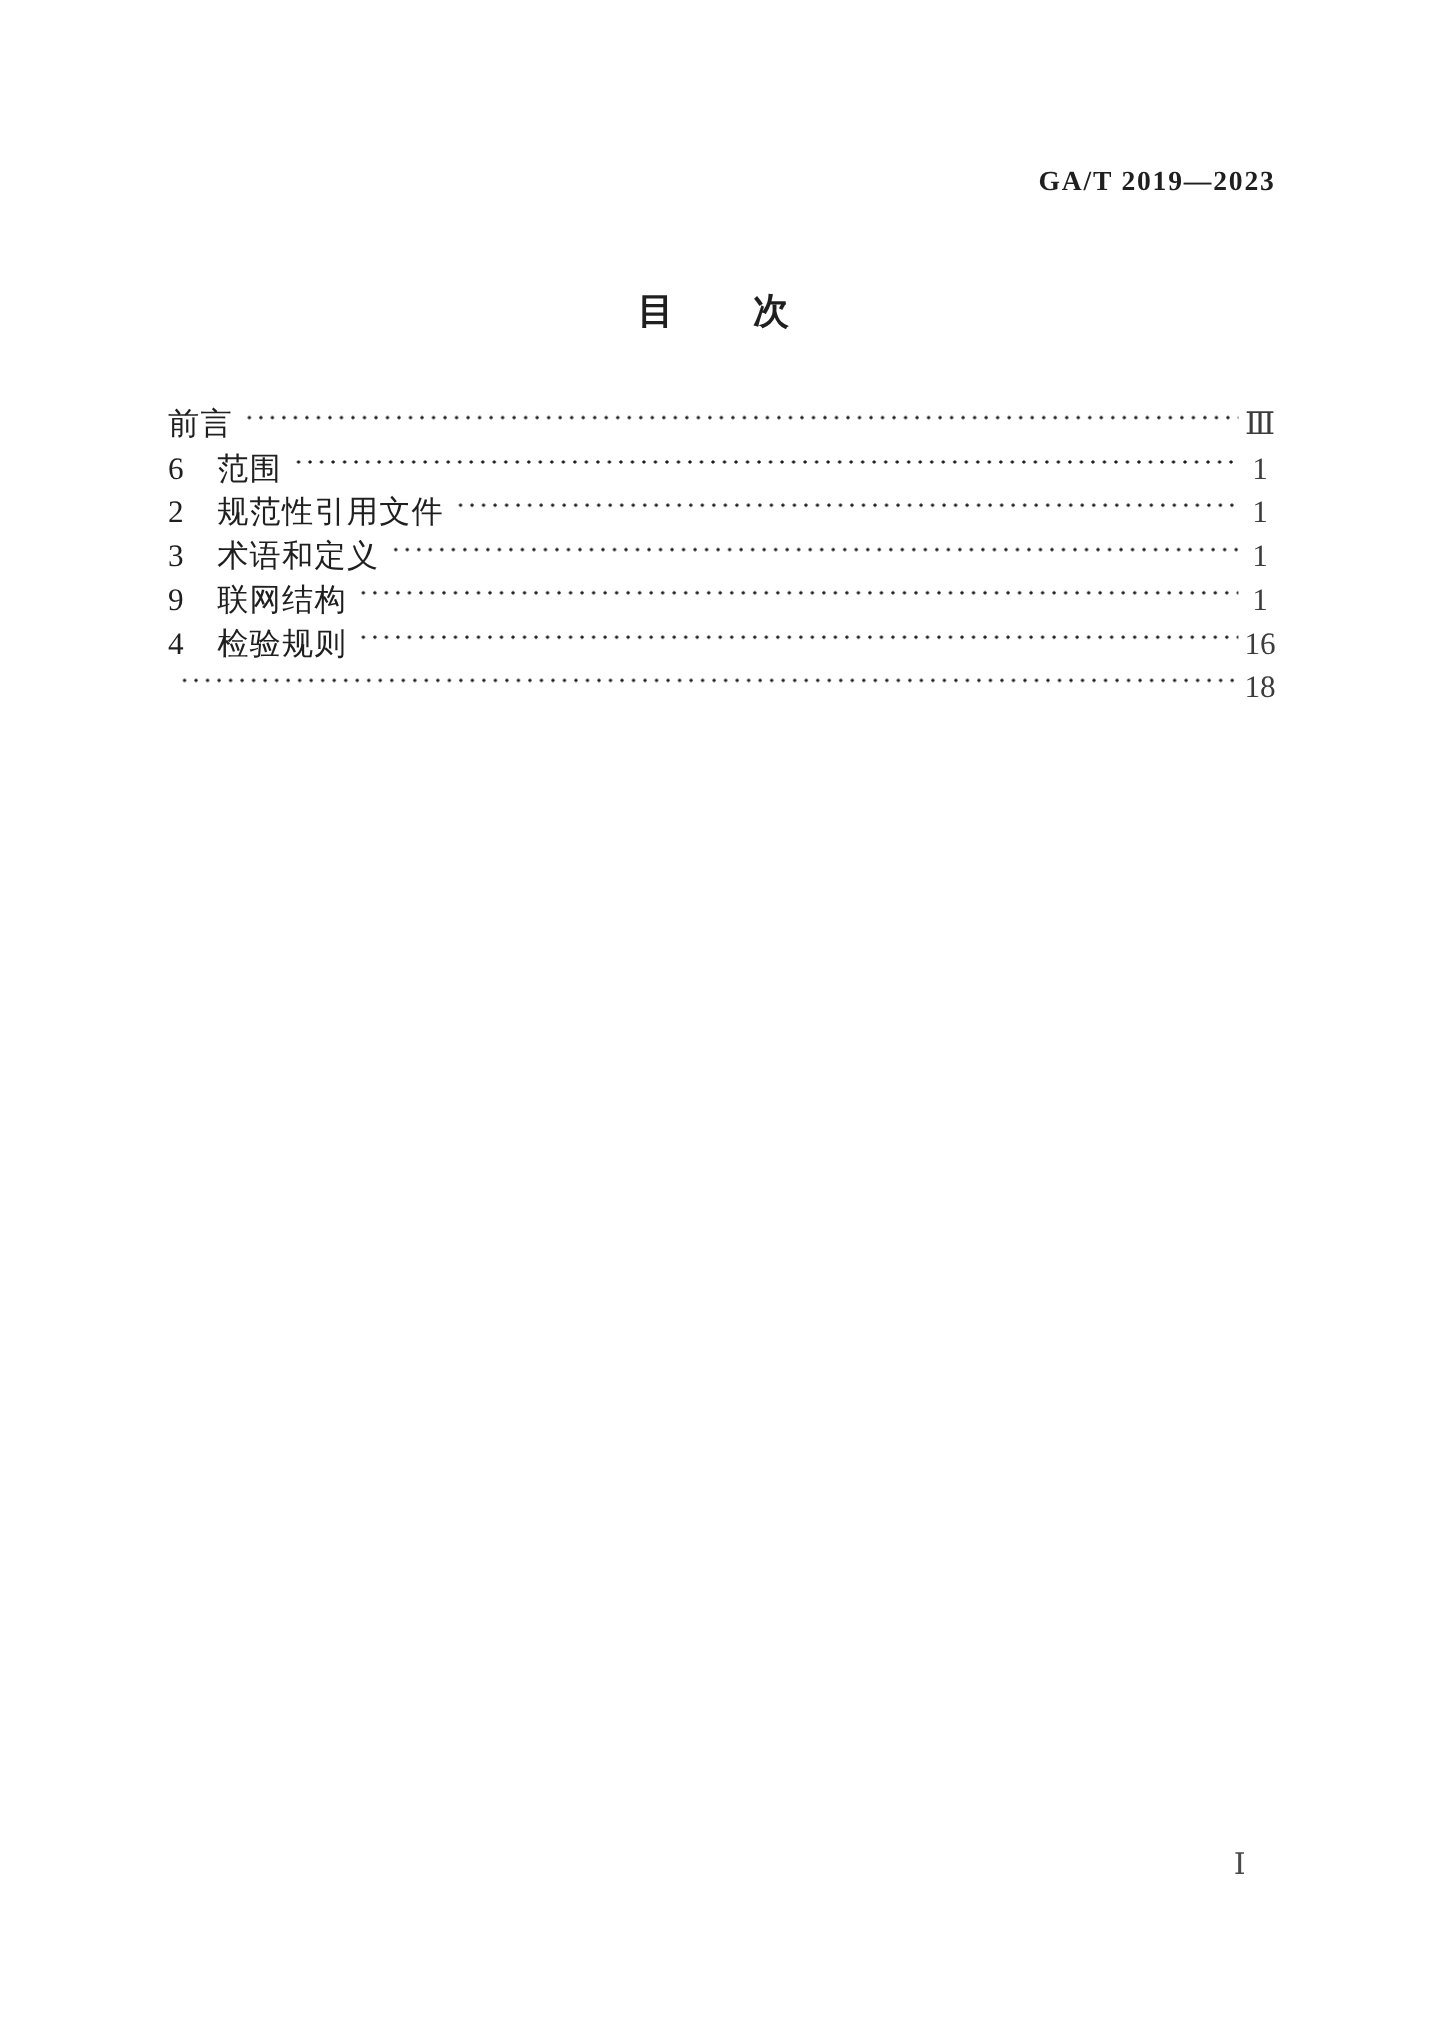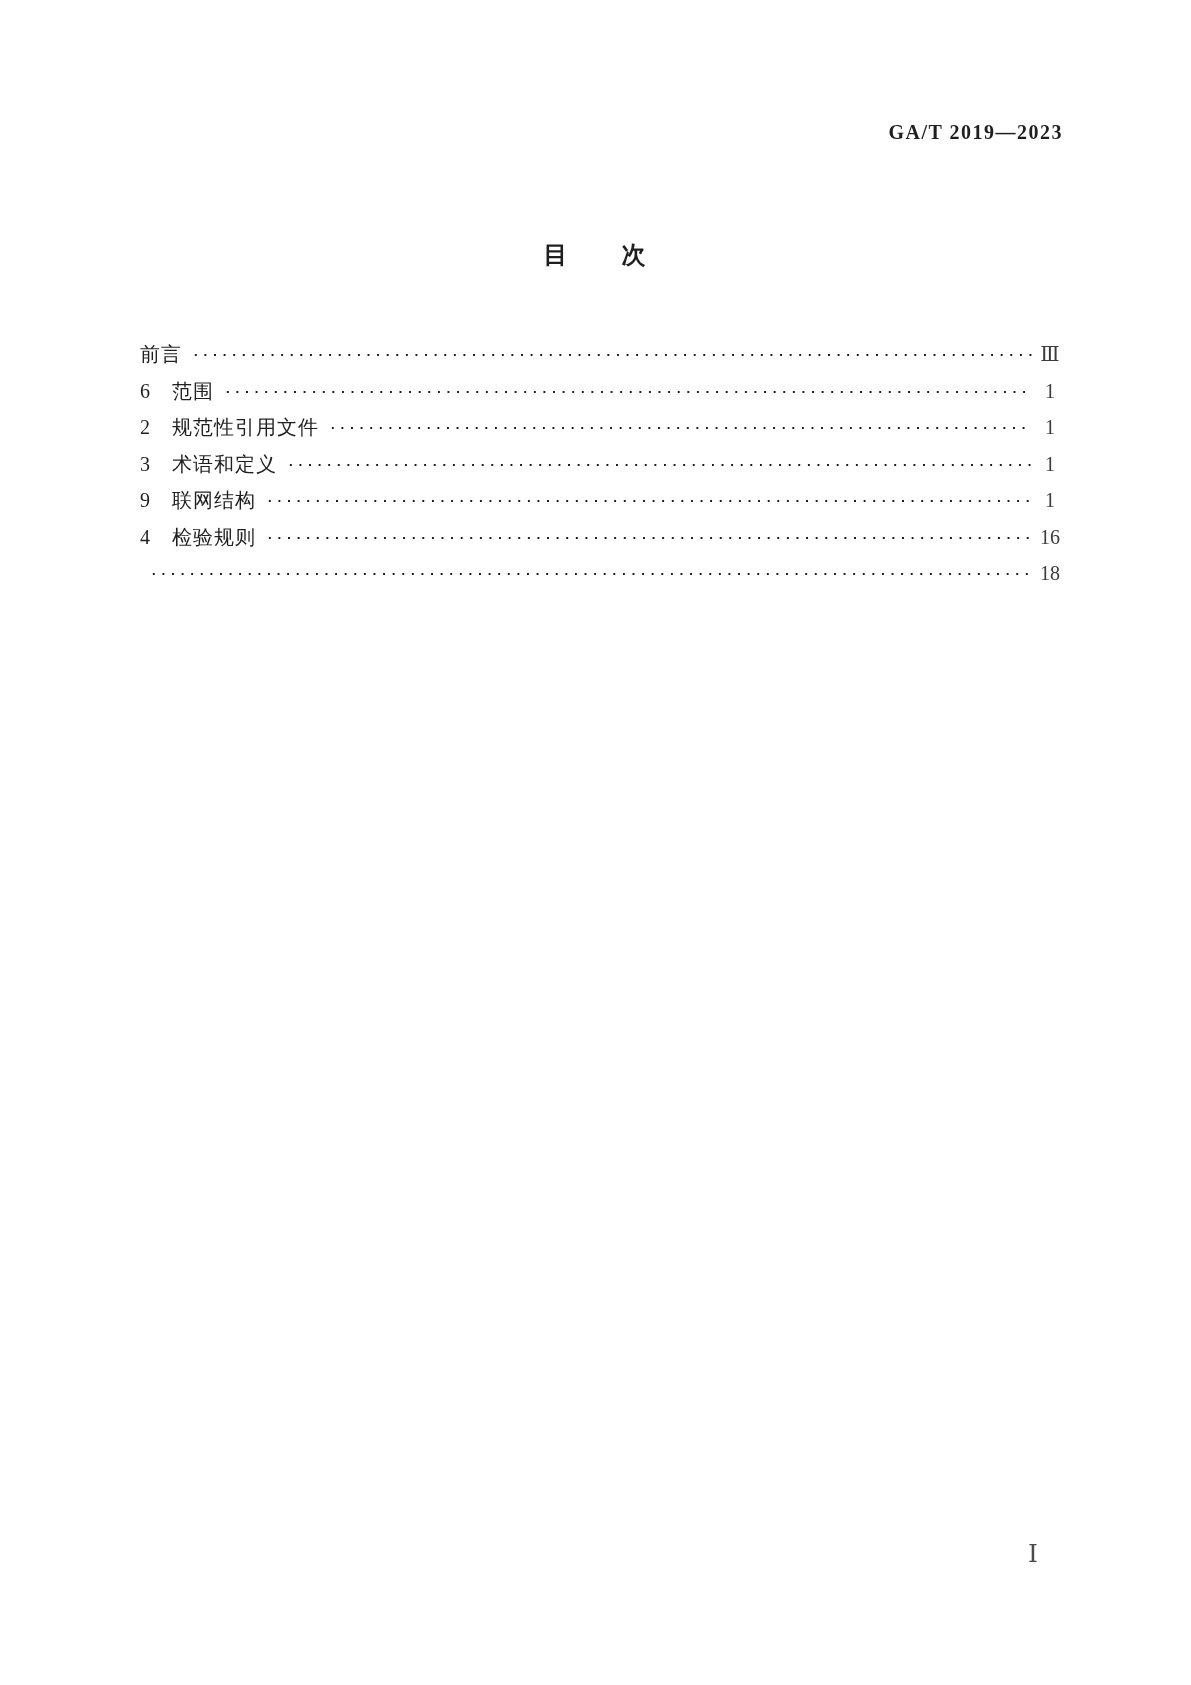--- a/index.html
+++ b/index.html
@@ -12,51 +12,51 @@
     width: 1191px;
     height: 1685px;
     margin: 0 auto;
     background: #ffffff;
     font-family: "Liberation Serif", "DejaVu Serif", serif;
     color: #1f1f1f;
     overflow: hidden;
   }
   .doc-code {
     position: absolute;
-    top: 121px;
+    top: 138px;
     right: 128px;
-    font-size: 20px;
+    font-size: 23px;
     font-weight: bold;
     letter-spacing: 1.5px;
     white-space: nowrap;
   }
   .toc-title {
     position: absolute;
     top: 239px;
     left: 0;
     width: 100%;
     margin: 0;
     text-align: center;
     font-family: "Liberation Sans", "DejaVu Sans", sans-serif;
     font-weight: bold;
-    font-size: 24px;
+    font-size: 30px;
     letter-spacing: 2px;
     white-space: pre;
   }
   .toc {
     position: absolute;
     top: 336px;
     left: 140px;
     right: 128px;
   }
   .toc-row {
     display: flex;
-    align-items: center;
+    align-items: flex-start;
     height: 36.5px;
-    font-size: 20px;
+    font-size: 26px;
     line-height: 36.5px;
   }
   .toc-text {
     flex: none;
     white-space: pre;
     letter-spacing: 1px;
   }
   .leader {
     flex: 1 1 auto;
     height: 20px;

